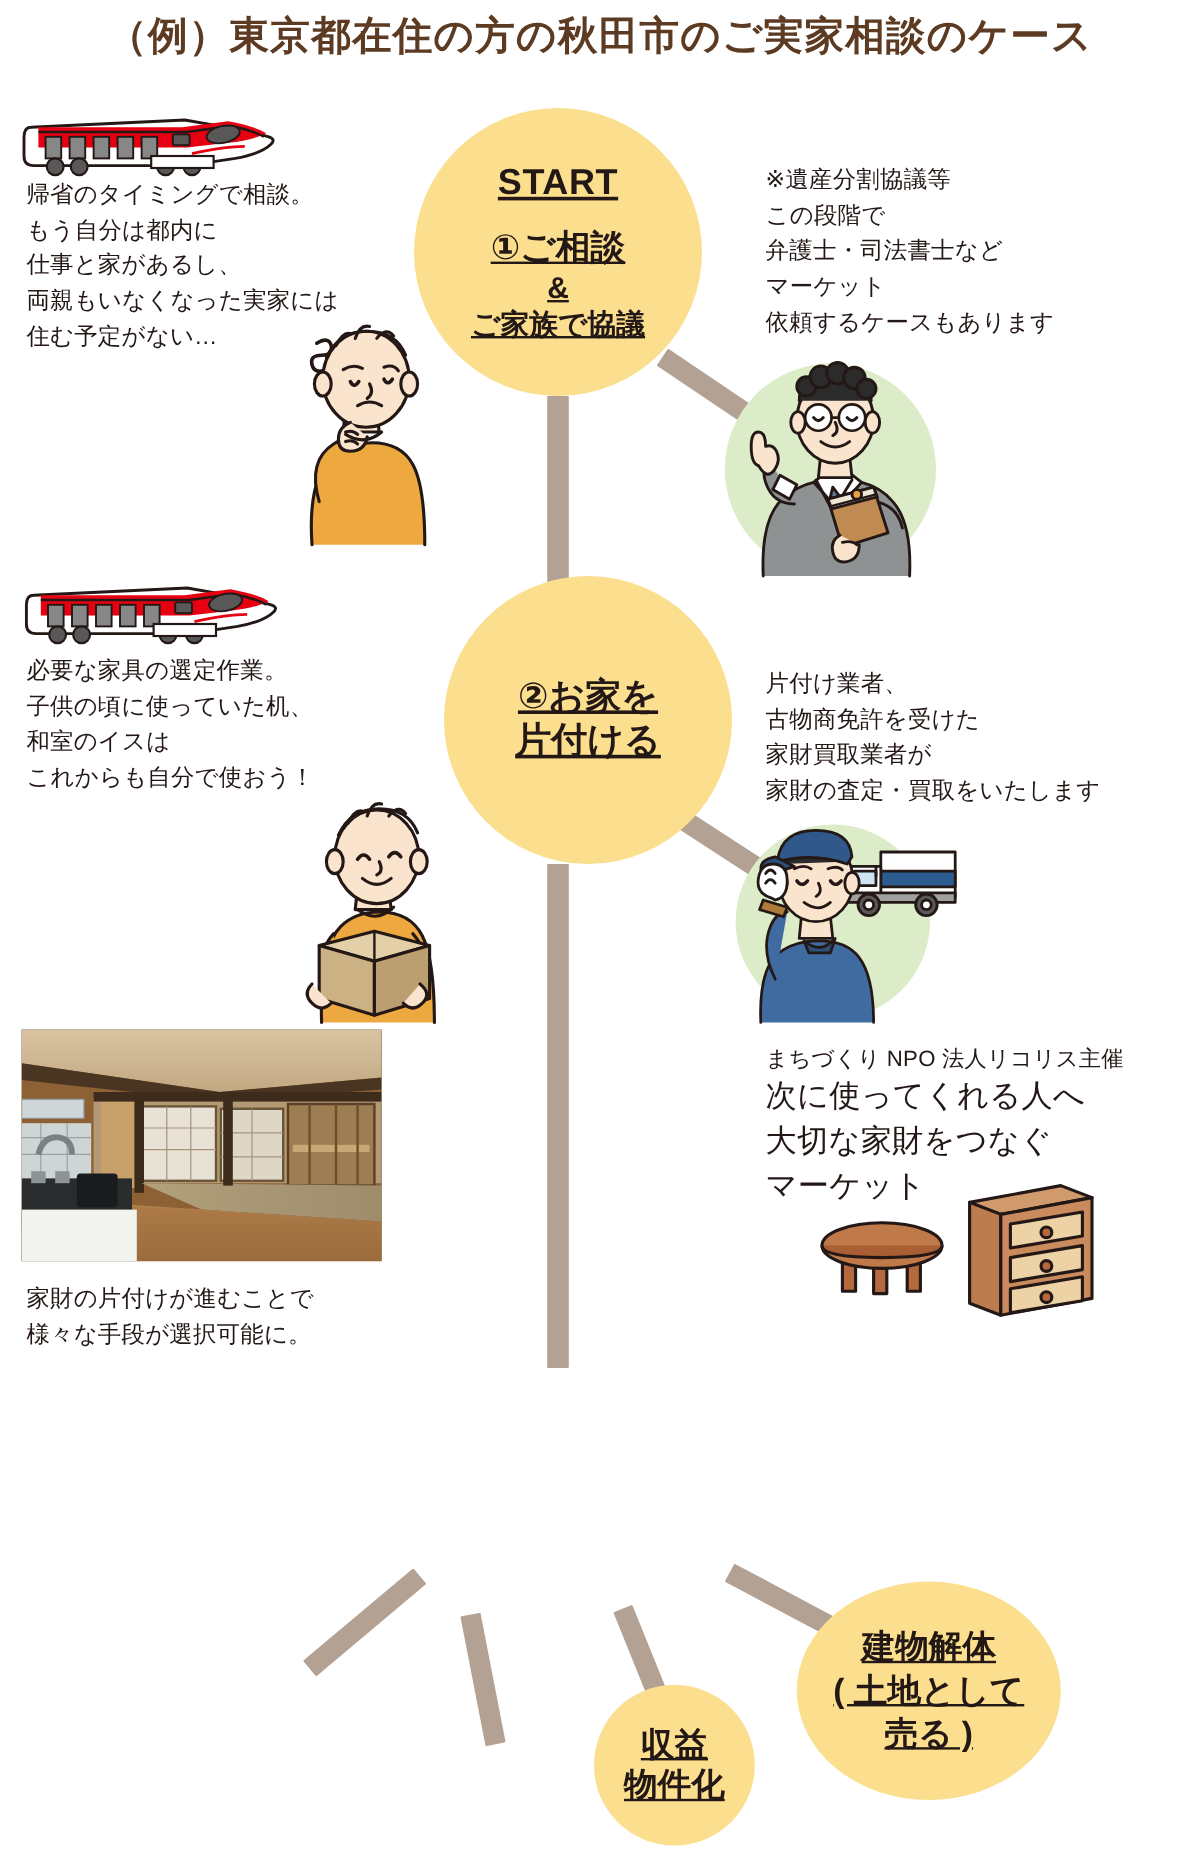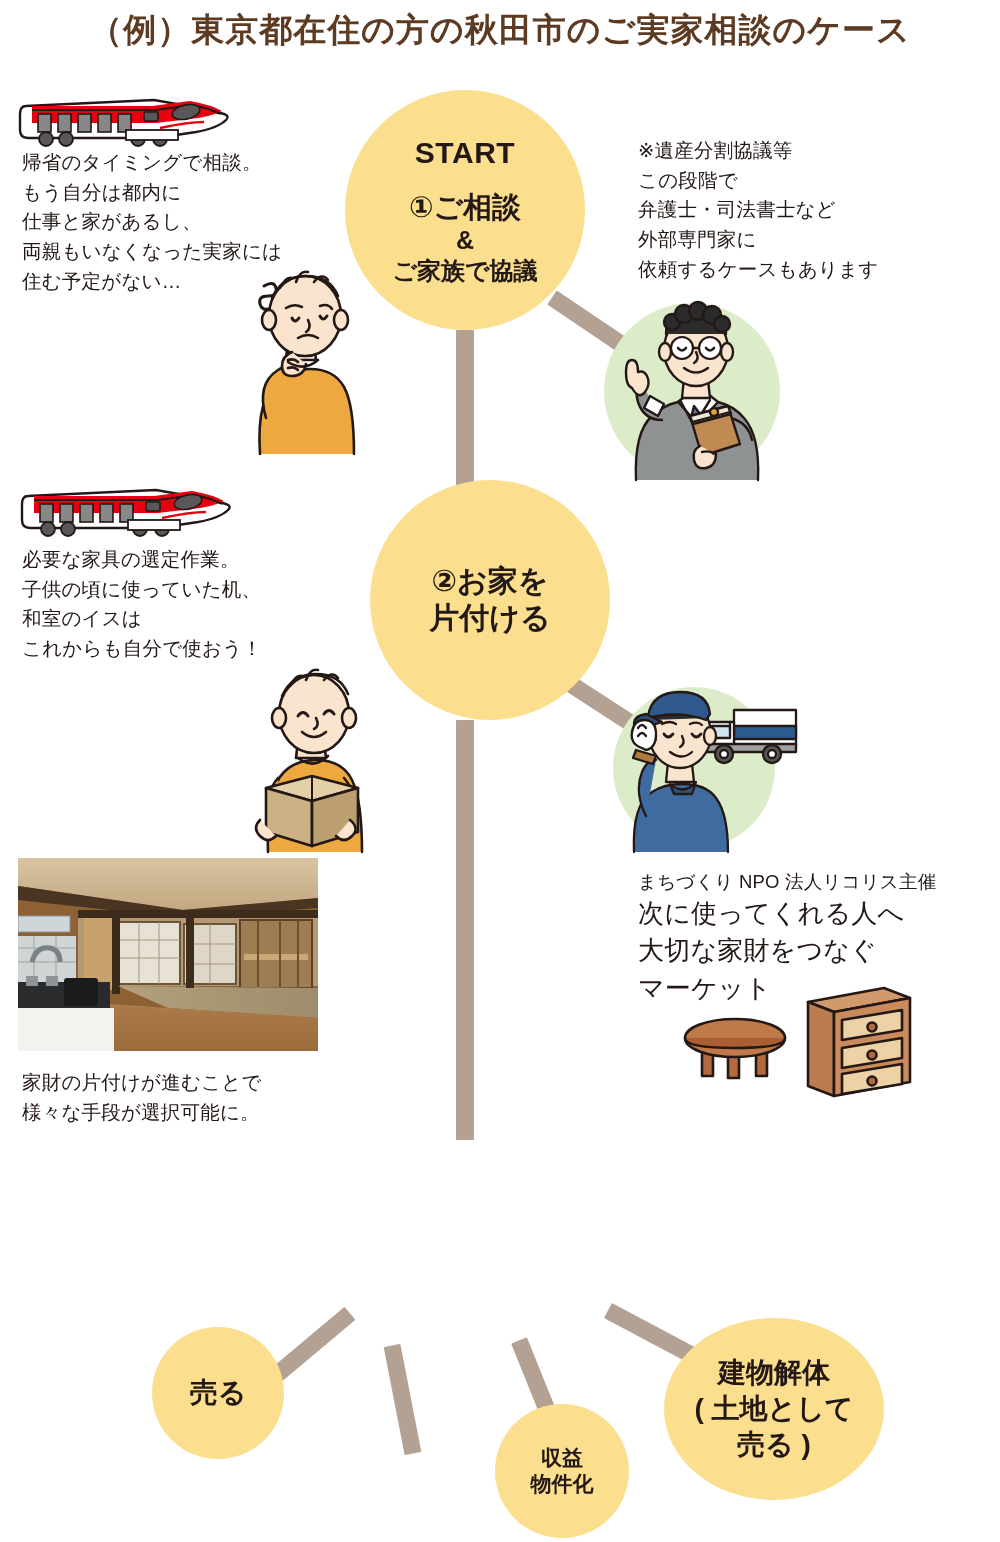--- a/index.html
+++ b/index.html
@@ -37,20 +37,21 @@
     background:#fbdf8e;
     border-radius:50%;
     display:flex;
     flex-direction:column;
     align-items:center;
     justify-content:center;
     text-align:center;
     color:#231815;
     font-weight:700;
     line-height:1.22;
+    text-decoration:underline;
   }
   .gcircle{
     position:absolute;
     background:#dcecc8;
     border-radius:50%;
   }
 
   
   .txt{
     position:absolute;
@@ -100,53 +101,54 @@
     <span style="font-size:25px;">&amp;</span>
     <span style="font-size:24px;">ご家族で協議</span>
   </div>
 
   <div class="ycircle" style="left:370px;top:480px;width:240px;height:240px;font-size:30px;">
     <span>②お家を</span>
     <span>片付ける</span>
   </div>
 
 
-  <div class="ycircle" style="left:152px;top:1327px;width:132px;height:132px;font-size:28px;">
-    <span>売る</span>
-  </div>
-
-
-  <div class="ycircle" style="left:495px;top:1404px;width:134px;height:134px;font-size:21px;">
+
+
+  <div class="ycircle" style="left:495px;top:1404px;width:134px;height:134px;font-size:28px;">
     <span>収益</span>
     <span>物件化</span>
   </div>
 
   <div class="ycircle" style="left:664px;top:1318px;width:220px;height:182px;font-size:28px;line-height:1.28;">
     <span>建物解体</span>
     <span>( 土地として</span>
     <span>売る )</span>
   </div>
 
   <div class="txt" style="left:22px;top:148px;width:320px;">帰省のタイミングで相談。
 もう自分は都内に
 仕事と家があるし、
 両親もいなくなった実家には
 住む予定がない…</div>
 
   <div class="txt" style="left:638px;top:136px;width:345px;">※遺産分割協議等
 この段階で
 弁護士・司法書士など
-外部専門家に
+マーケット
 依頼するケースもあります</div>
 
   <div class="txt" style="left:22px;top:545px;width:320px;">必要な家具の選定作業。
 子供の頃に使っていた机、
 和室のイスは
 これからも自分で使おう！</div>
 
+  <div class="txt" style="left:638px;top:556px;width:350px;">片付け業者、
+古物商免許を受けた
+家財買取業者が
+家財の査定・買取をいたします</div>
 
   <div class="txt small" style="left:638px;top:868px;width:360px;">まちづくり NPO 法人リコリス主催</div>
   <div class="txt" style="left:638px;top:895px;width:360px;font-size:26px;line-height:1.44;">次に使ってくれる人へ
 大切な家財をつなぐ
 マーケット</div>
 
   <div class="txt" style="left:22px;top:1068px;width:320px;">家財の片付けが進むことで
 様々な手段が選択可能に。</div>
 
   <div class="abs" id="photo">

